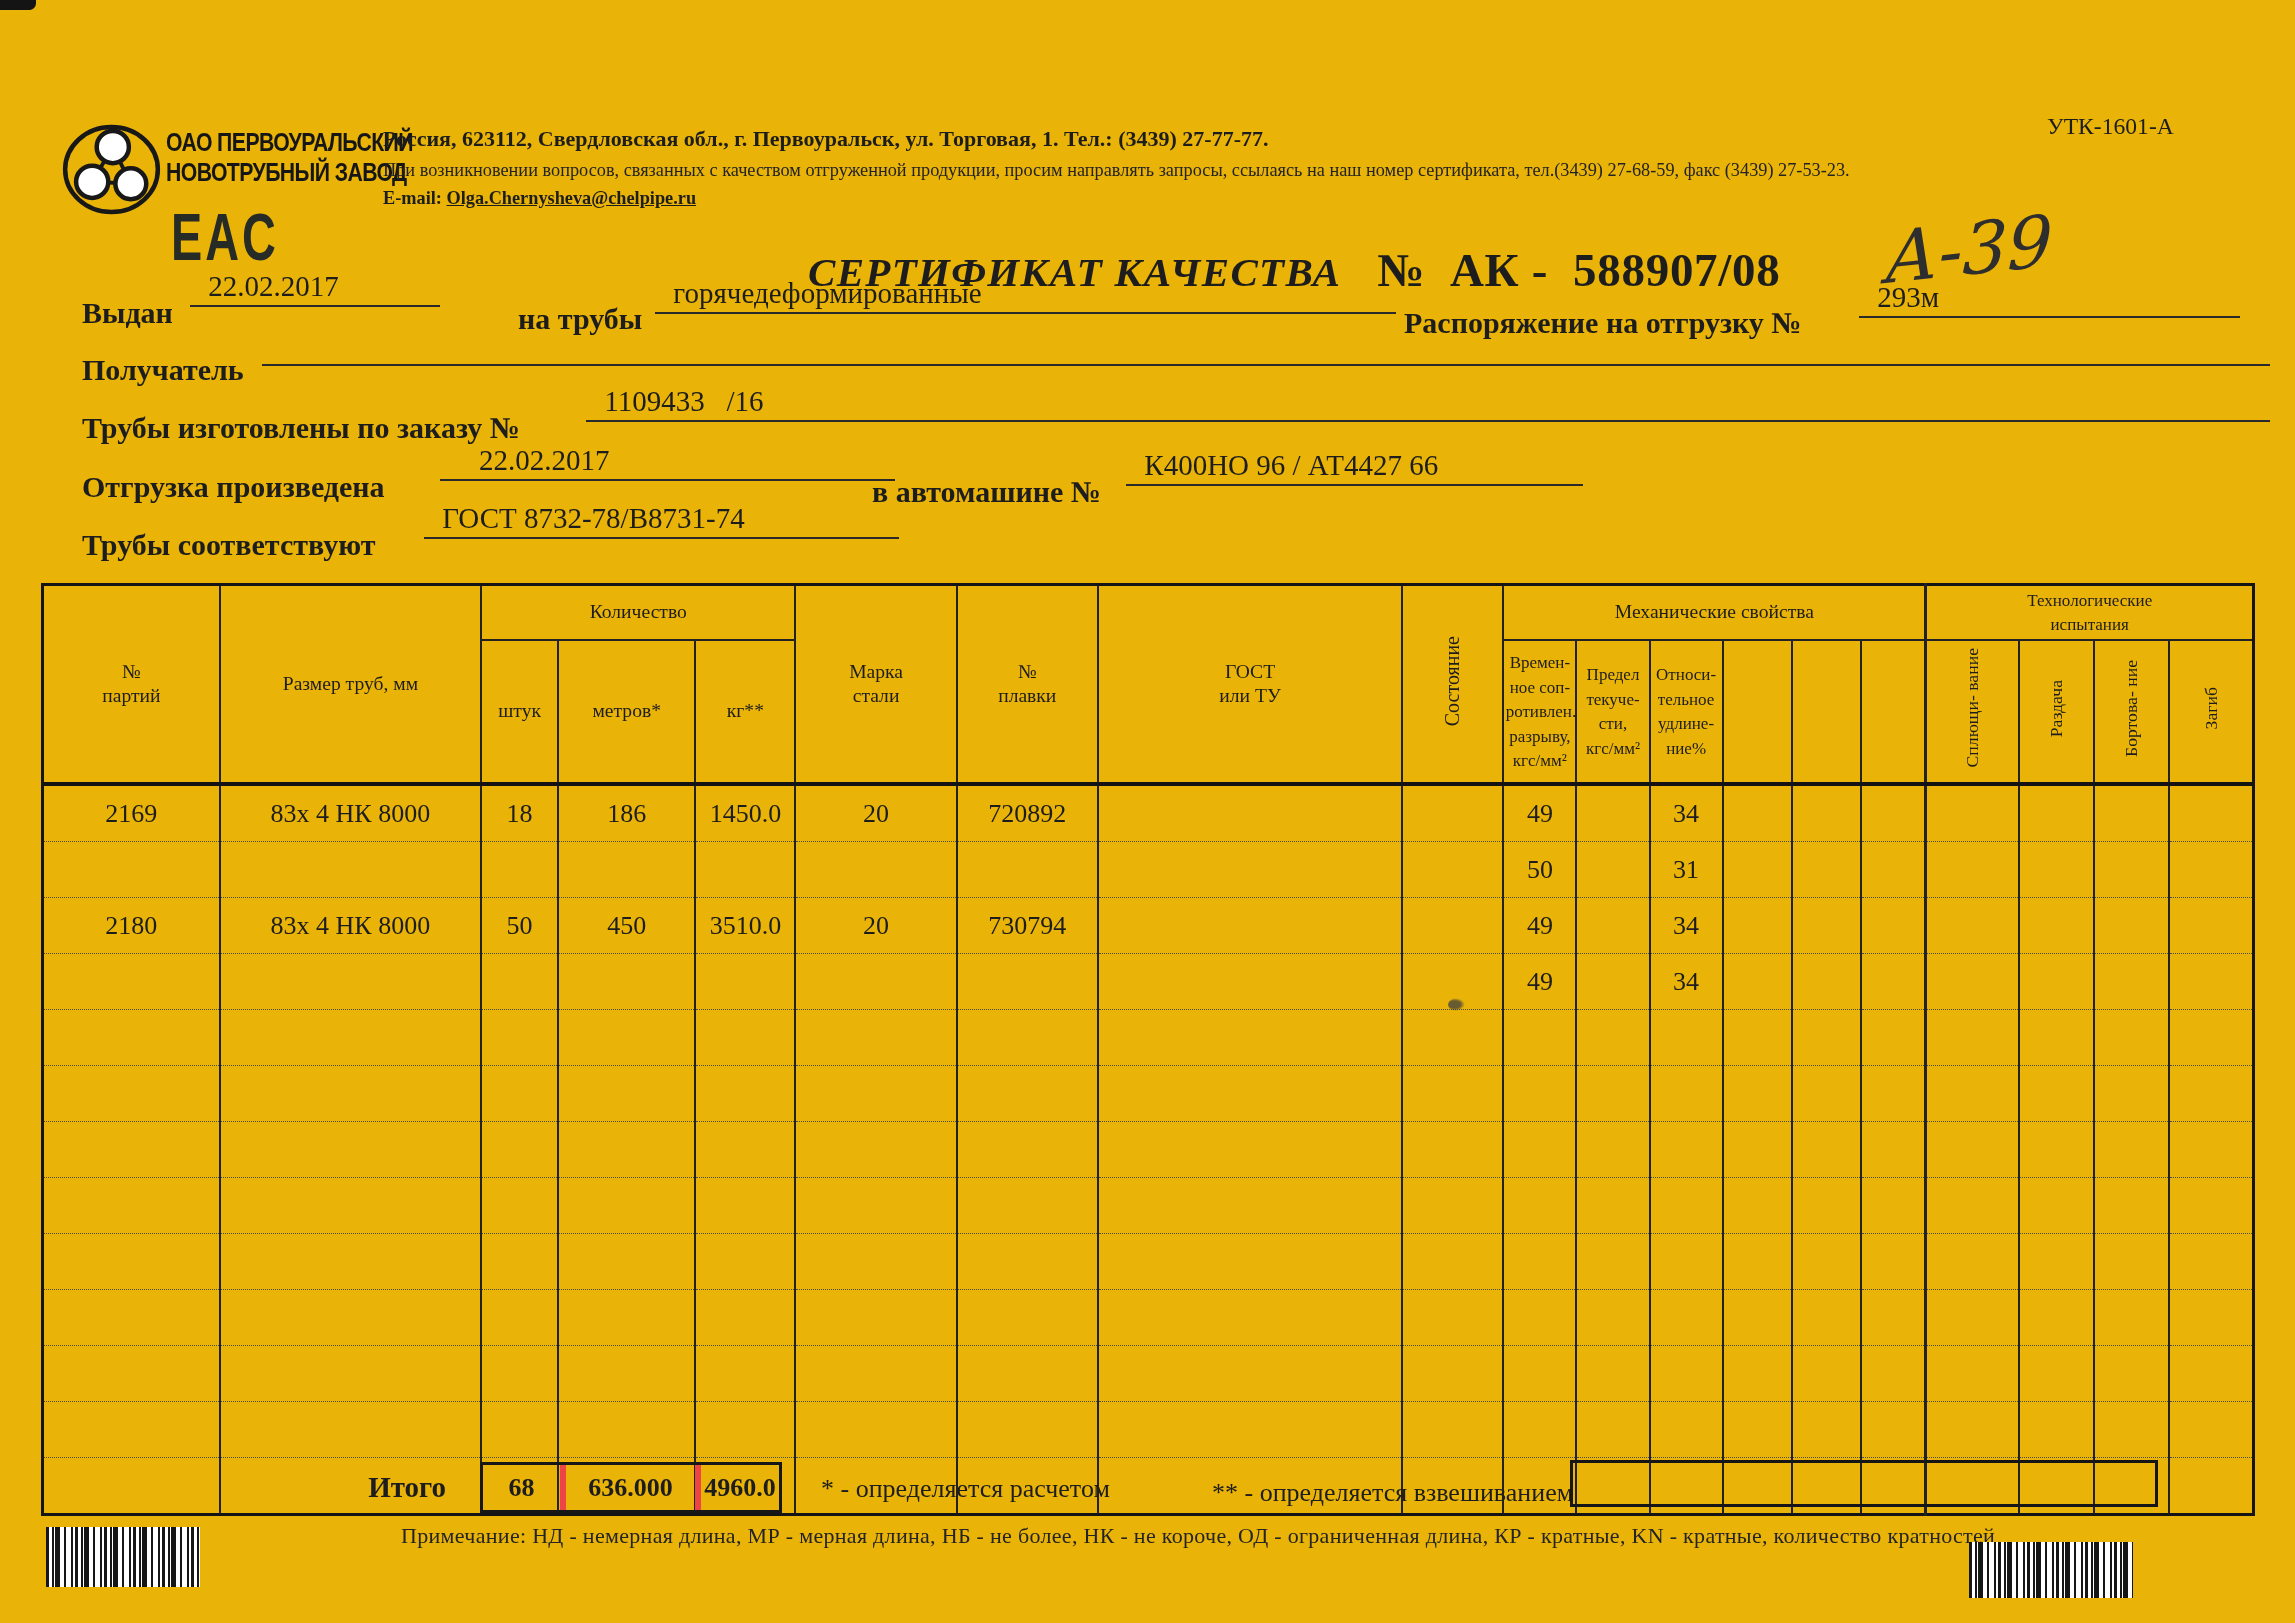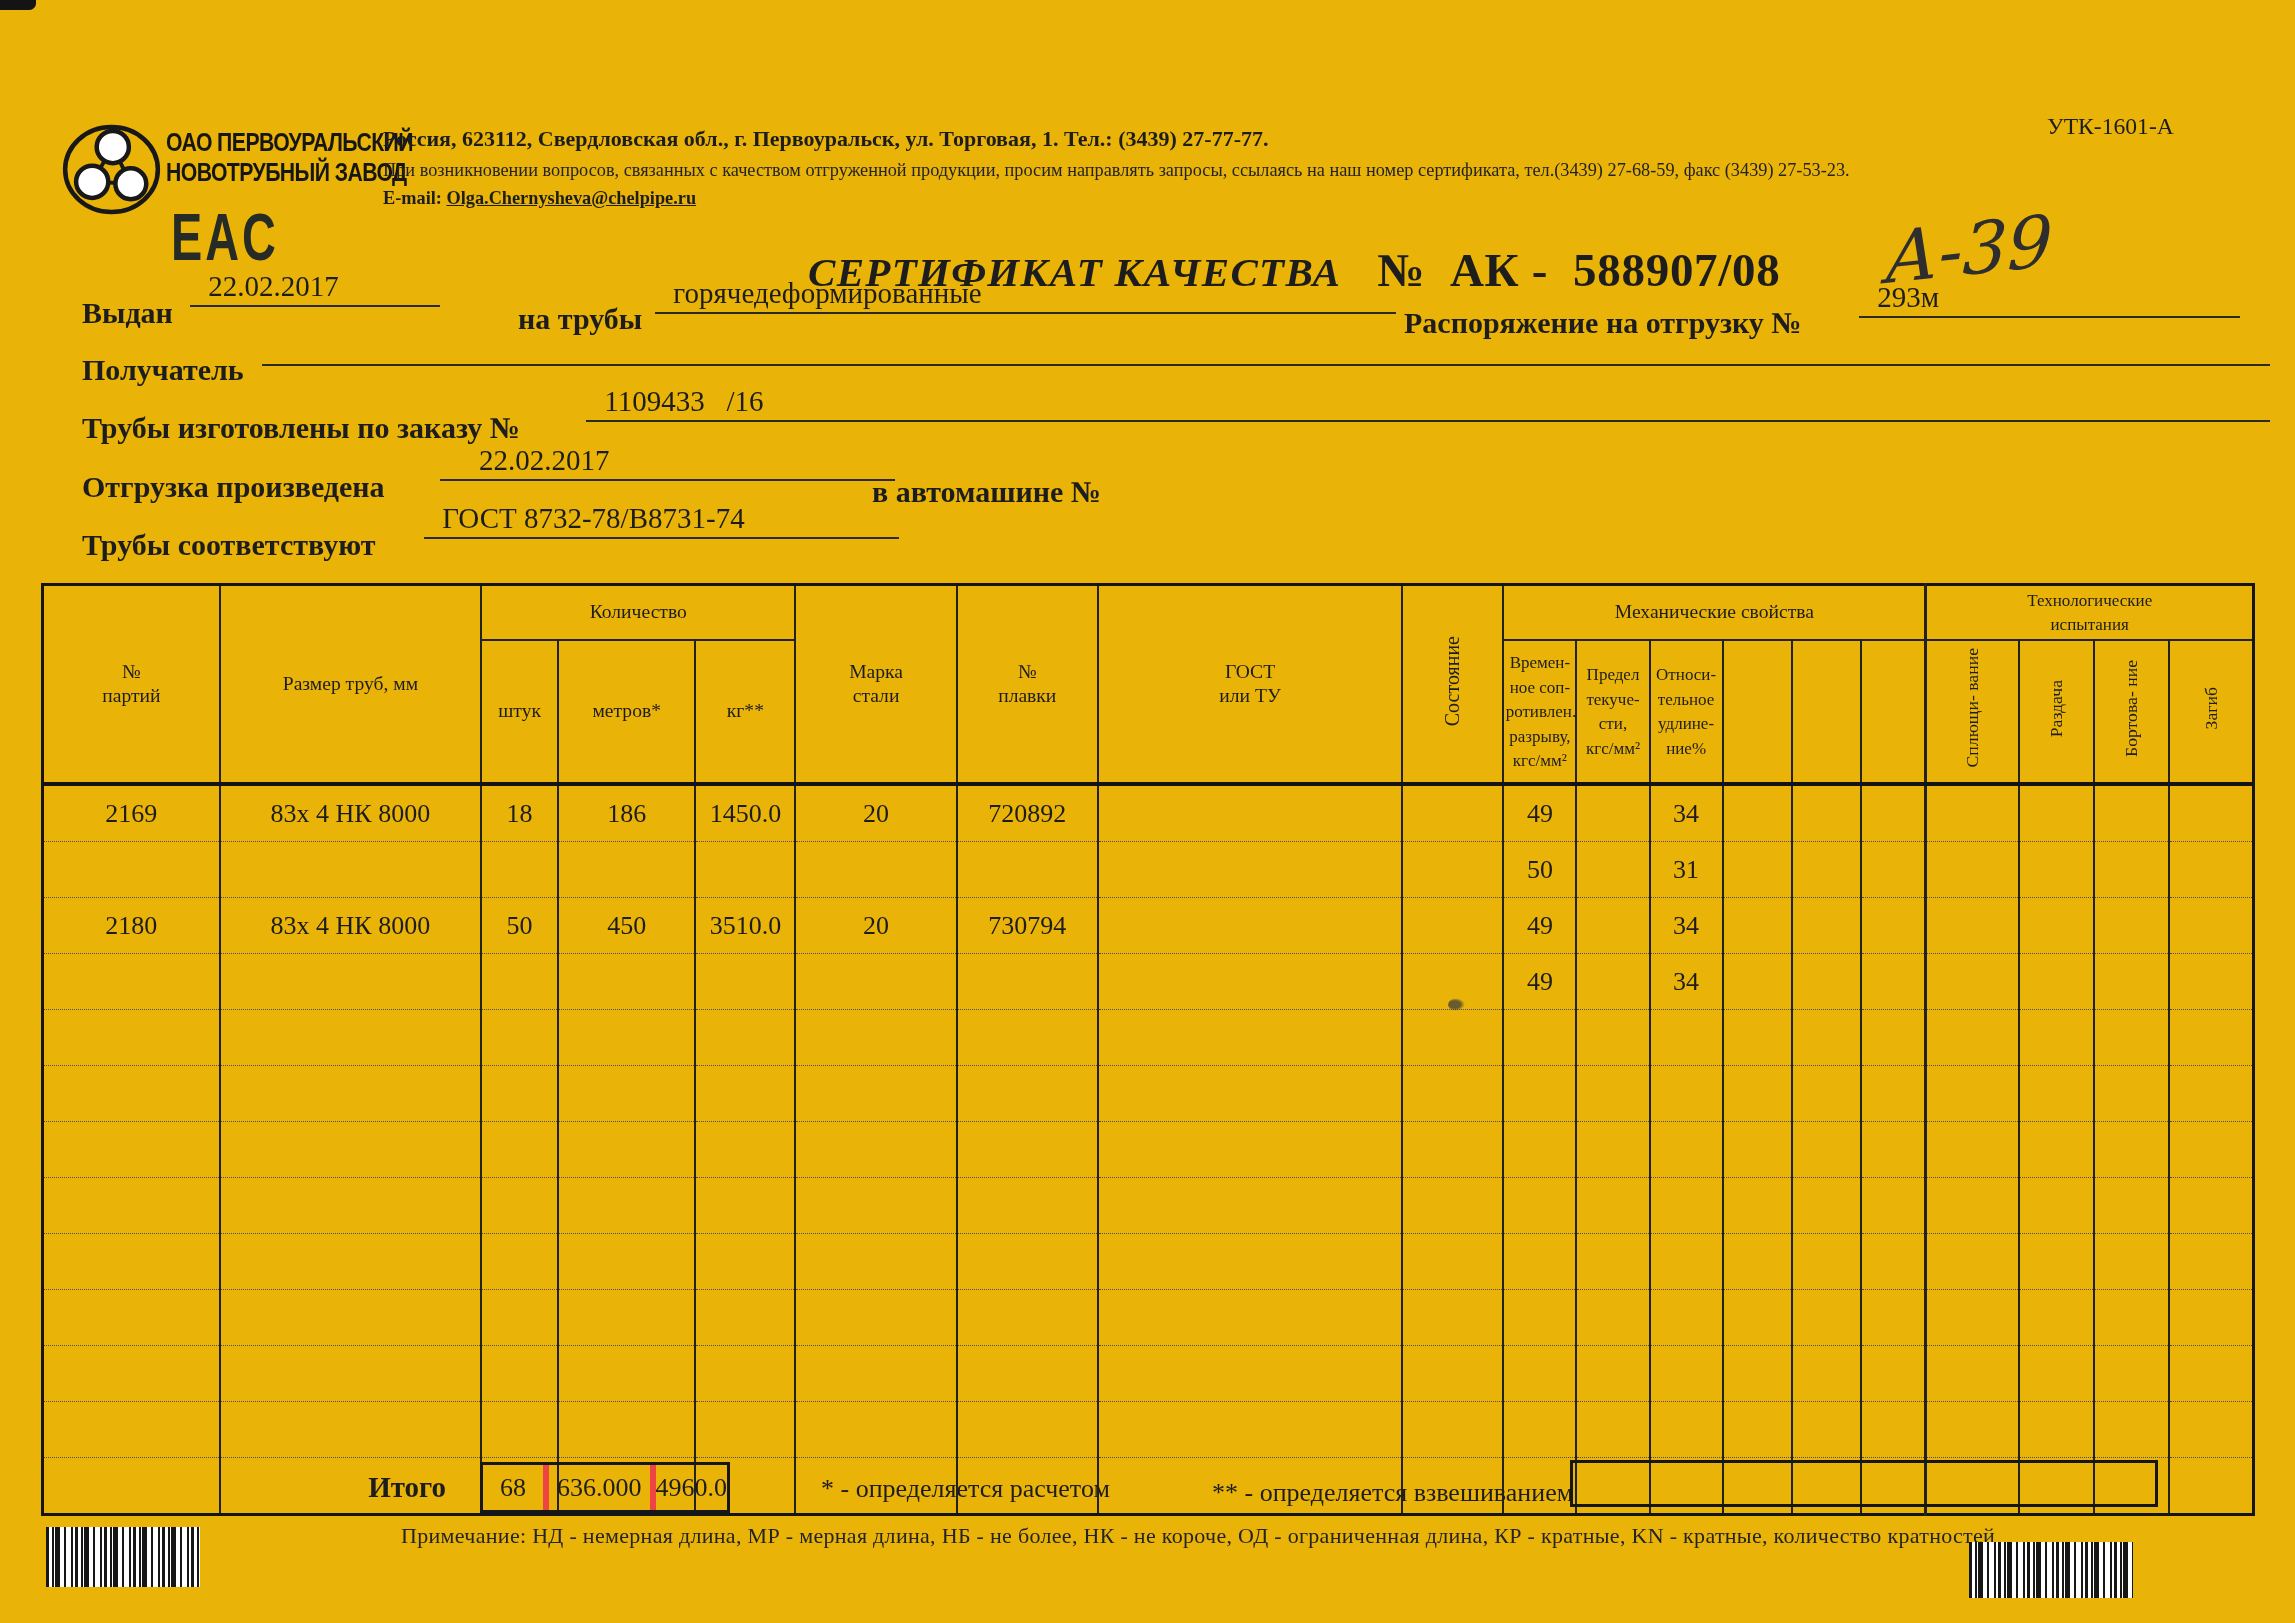--- a/index.html
+++ b/index.html
@@ -45,22 +45,22 @@
                  border-top:none;border-bottom:1.3px dotted #4d4d4d;overflow:hidden;}
   .cert tbody tr:last-child td{border-bottom:none;}
   .cert tbody td:nth-child(16),.tech-left{border-left-width:3.9px !important;}
   .pre{white-space:pre-line;}
   .small{font-size:17px !important;line-height:1.2;}
   .vspan{writing-mode:vertical-rl;transform:rotate(180deg);display:inline-block;
          line-height:1.05;font-size:20px;}
   .vspan.small{font-size:17.7px !important;}
 
   
-  .totbox{position:absolute;left:480px;top:1462px;width:250px;height:51px;border:3.3px solid #171717;
-          display:flex;box-sizing:border-box;}
+  .totbox{position:absolute;left:480px;top:1462px;width:302px;height:51px;border:3.3px solid #171717;
+          display:flex;box-sizing:border-box;font-weight:bold;}
   .totcell{display:flex;align-items:center;justify-content:center;font-size:26px;height:100%;box-sizing:border-box;}
   .totcell + .totcell{border-left:6px solid #ef4444;}
   .itogo{position:absolute;left:223px;top:1471px;width:223px;text-align:right;font-weight:bold;font-size:29px;}
   .fstar{position:absolute;font-size:26px;white-space:nowrap;}
   .emptybox{position:absolute;left:1570px;top:1460px;width:588px;height:47px;border:3.3px solid #161616;box-sizing:border-box;}
   .noteline{position:absolute;left:401px;top:1523px;font-size:22px;letter-spacing:0.3px;white-space:nowrap;color:#242424;}
 
   
   .bc{position:absolute;background:repeating-linear-gradient(90deg,
       #161616 0 3.3px,#ffffff 3.3px 5.9px,#161616 5.9px 7.9px,#ffffff 7.9px 9.2px,
@@ -124,20 +124,21 @@
   <div class="lbl" style="left:82px;top:353px;">Получатель</div>
   <div class="val" style="left:262px;top:326px;width:1990px;"><span></span></div>
 
   <div class="lbl" style="left:82px;top:411px;">Трубы изготовлены по заказу №</div>
   <div class="val" style="left:586px;top:382px;width:1666px;"><span>1109433   /16</span></div>
 
   <div class="lbl" style="left:82px;top:470px;">Отгрузка произведена</div>
   <div class="val" style="left:440px;top:441px;width:416px;padding-left:39px;"><span>22.02.2017</span></div>
 
   <div class="lbl" style="left:872px;top:475px;">в автомашине №</div>
+  <div class="val" style="left:1126px;top:446px;width:439px;"><span>К400НО 96 / АТ4427 66</span></div>
 
   <div class="lbl" style="left:82px;top:528px;">Трубы соответствуют</div>
   <div class="val" style="left:424px;top:499px;width:457px;"><span>ГОСТ 8732-78/В8731-74</span></div>
 
   <table class="cert">
     <colgroup>
       <col style="width:177px">
         <col style="width:261px">
         <col style="width:77px">
         <col style="width:137px">

